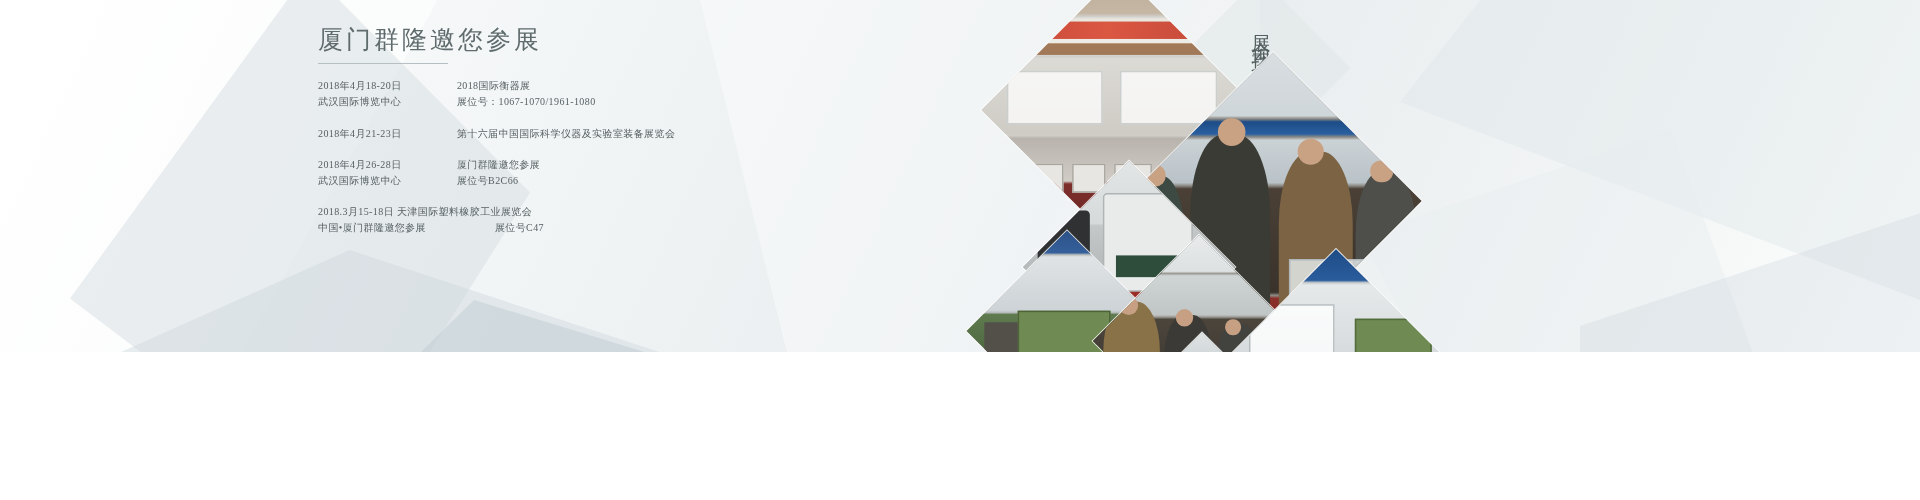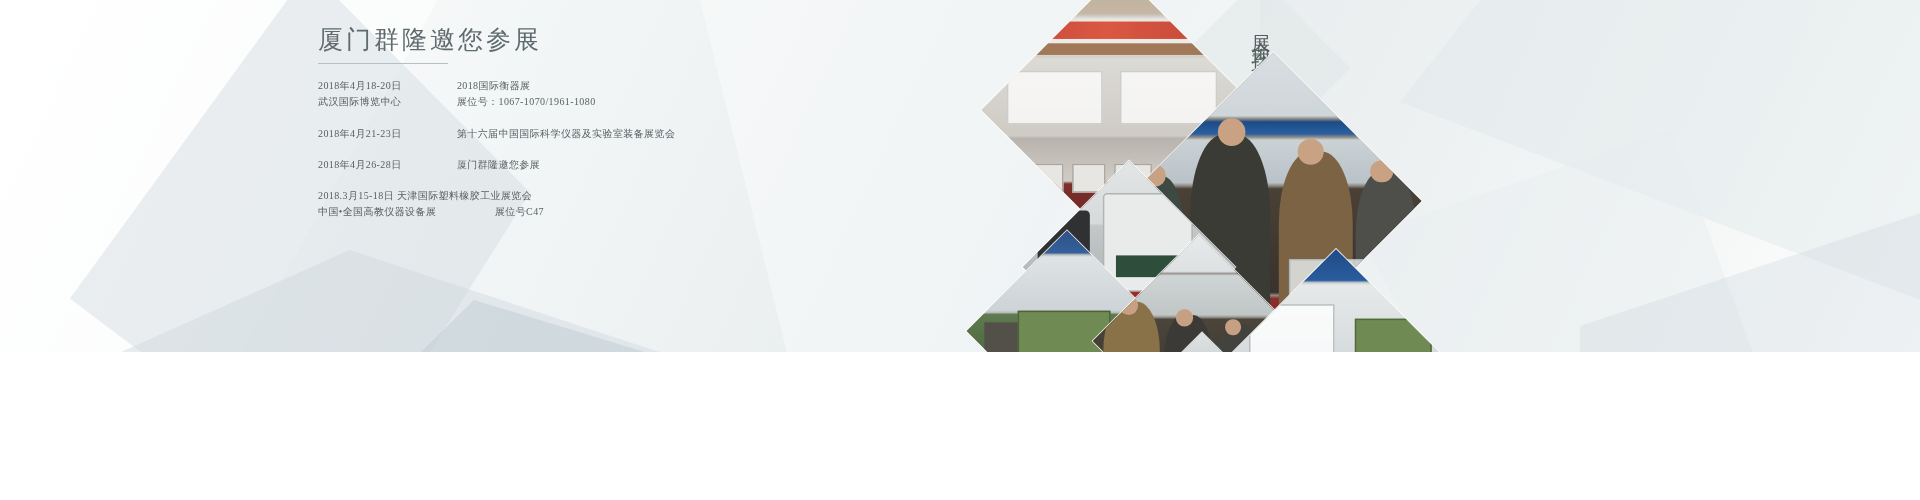--- a/index.html
+++ b/index.html
@@ -382,31 +382,35 @@
         <span class="c-date">2018年4月21-23日</span>
         <span class="c-name">第十六届中国国际科学仪器及实验室装备展览会</span>
       </span>
     </div>
 
     <div class="event">
       <span class="row">
         <span class="c-date">2018年4月26-28日</span>
         <span class="c-name">厦门群隆邀您参展</span>
       </span>
+      <span class="row">
+        <span class="c-venue">武汉国际博览中心</span>
+        <span class="c-booth">展位号B2C66</span>
+      </span>
     </div>
 
 
 
     <div class="event flow">
       <span class="row">
         <span class="c-date">2018.3月15-18日</span>
         <span class="c-name">天津国际塑料橡胶工业展览会</span>
       </span>
       <span class="row">
-        <span class="c-venue">中国•全国高教仪器设备展</span>
+        <span class="c-venue">中国•厦门群隆邀您参展</span>
         <span class="c-booth">展位号C47</span>
       </span>
     </div>
 
   </div>
 
   <div id="caption-plate"></div>
   <div id="caption">展会现场</div>
 
   <div id="collage">

